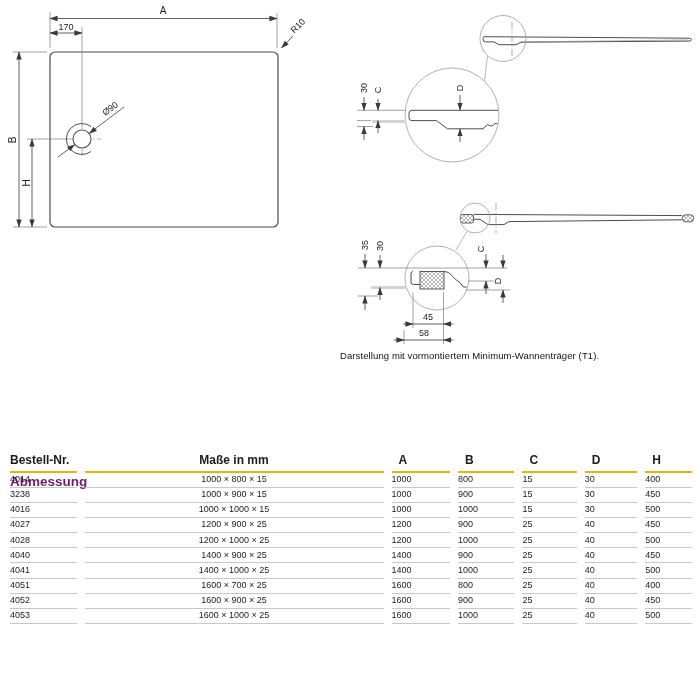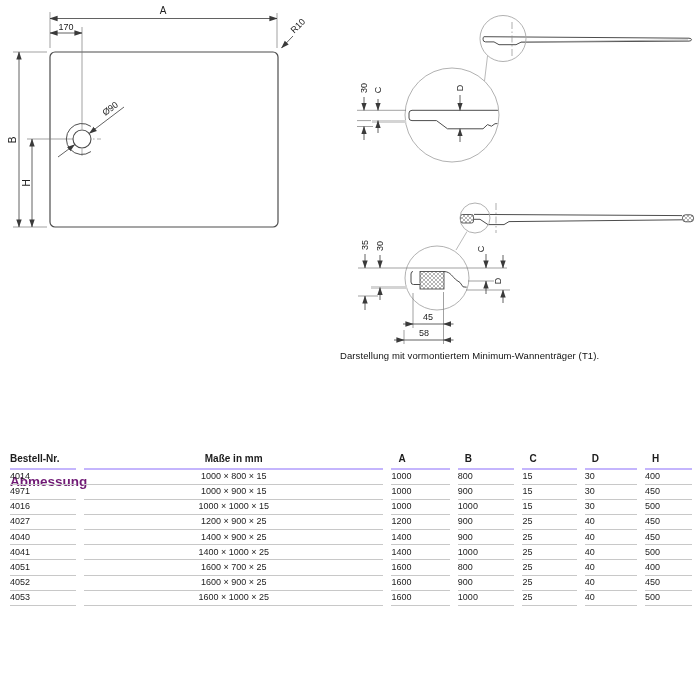--- a/index.html
+++ b/index.html
@@ -16,22 +16,22 @@
   }
   #section-title{
     position:absolute;left:10px;top:427px;font-size:13.5px;font-weight:bold;color:#701a75;margin-top:47px;
   }
   #dim-table-wrap{position:absolute;left:2px;top:451px;}
   table{
     border-collapse:separate;border-spacing:8px 0;table-layout:fixed;
     font-size:9px;color:#1c1c1c;
   }
   th{
-    text-align:left;font-weight:bold;font-size:10px;
-    border-bottom:2px solid #c4b5fd;padding:2px 0 4px 0;white-space:nowrap;
+    text-align:left;font-weight:bold;font-size:12px;
+    border-bottom:2px solid #eab308;padding:2px 0 4px 0;white-space:nowrap;
   }
   th.letter{padding-left:7px;}
   td{
     border-bottom:1px solid #c8c8c8;padding:2.2px 0 2.4px 0;
     line-height:9.5px;white-space:nowrap;overflow:hidden;
   }
   .w0{width:67px;} .w1{width:315px;text-align:center;} .w2{width:54px;} .w3{width:52px;}
   .w4{width:50px;} .w5{width:48px;} .w6{width:42px;}
 </style>
 </head>
@@ -234,21 +234,21 @@
         <tr>
           <td class="w0">4014</td>
           <td class="w1">1000 × 800 × 15</td>
           <td class="w2">1000</td>
           <td class="w3">800</td>
           <td class="w4">15</td>
           <td class="w5">30</td>
           <td class="w6">400</td>
         </tr>
         <tr>
-          <td class="w0">4971</td>
+          <td class="w0">3238</td>
           <td class="w1">1000 × 900 × 15</td>
           <td class="w2">1000</td>
           <td class="w3">900</td>
           <td class="w4">15</td>
           <td class="w5">30</td>
           <td class="w6">450</td>
         </tr>
         <tr>
           <td class="w0">4016</td>
           <td class="w1">1000 × 1000 × 15</td>
@@ -261,20 +261,29 @@
         <tr>
           <td class="w0">4027</td>
           <td class="w1">1200 × 900 × 25</td>
           <td class="w2">1200</td>
           <td class="w3">900</td>
           <td class="w4">25</td>
           <td class="w5">40</td>
           <td class="w6">450</td>
         </tr>
         <tr>
+          <td class="w0">4028</td>
+          <td class="w1">1200 × 1000 × 25</td>
+          <td class="w2">1200</td>
+          <td class="w3">1000</td>
+          <td class="w4">25</td>
+          <td class="w5">40</td>
+          <td class="w6">500</td>
+        </tr>
+        <tr>
           <td class="w0">4040</td>
           <td class="w1">1400 × 900 × 25</td>
           <td class="w2">1400</td>
           <td class="w3">900</td>
           <td class="w4">25</td>
           <td class="w5">40</td>
           <td class="w6">450</td>
         </tr>
         <tr>
           <td class="w0">4041</td>

